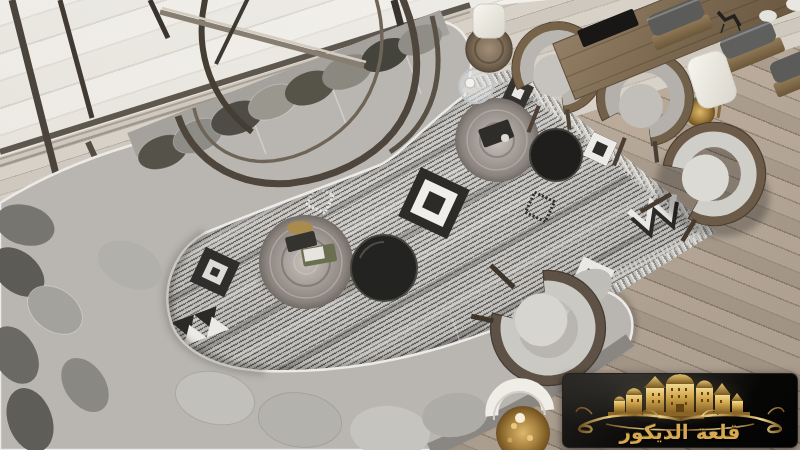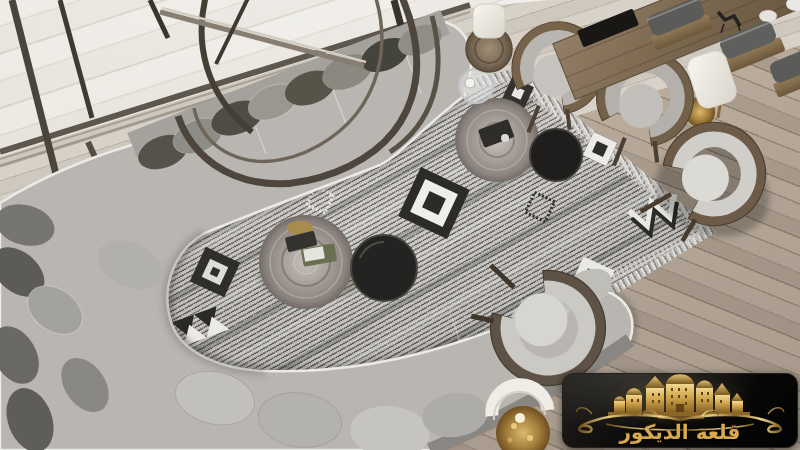--- a/index.html
+++ b/index.html
@@ -45,21 +45,21 @@
     clip-path:polygon(86px 224px,300px 130px,512px 80px,702px 232px,590px 298px,430px 362px,246px 462px,58px 336px);
     background:
       radial-gradient(ellipse at 45% 40%, rgba(255,255,255,.15), rgba(10,10,8,.14)),
       repeating-linear-gradient(151deg, rgba(38,38,36,.28) 0 7px, rgba(0,0,0,0) 7px 26px, rgba(255,255,255,.20) 26px 33px, rgba(0,0,0,0) 33px 57px),
       repeating-linear-gradient(151deg,#ccc9c5 0 1.6px,#8f8d89 1.6px 2.4px,#504f4c 2.4px 3.2px,#bab8b4 3.2px 4.3px);
   }
   .scene-svg{position:absolute;left:0;top:0;}
   
   .logo{
     position:absolute;left:562px;top:373px;width:236px;height:75px;
-    border-radius:12px;
+    border-radius:7px;
     background:
       radial-gradient(ellipse at 30% 0%, #35332f, rgba(20,19,17,0) 55%),
       linear-gradient(135deg,#23211e,#0b0a09 45%,#020202);
     box-shadow:inset 0 0 0 1px #24211d, 0 2px 8px rgba(0,0,0,.55);
   }
   .logo svg{position:absolute;left:0;top:1px;}
   .logo-text{
     position:absolute;left:0;right:0;bottom:2px;height:26px;
     text-align:center;direction:rtl;
     font-size:20px;font-weight:bold;letter-spacing:.5px;

